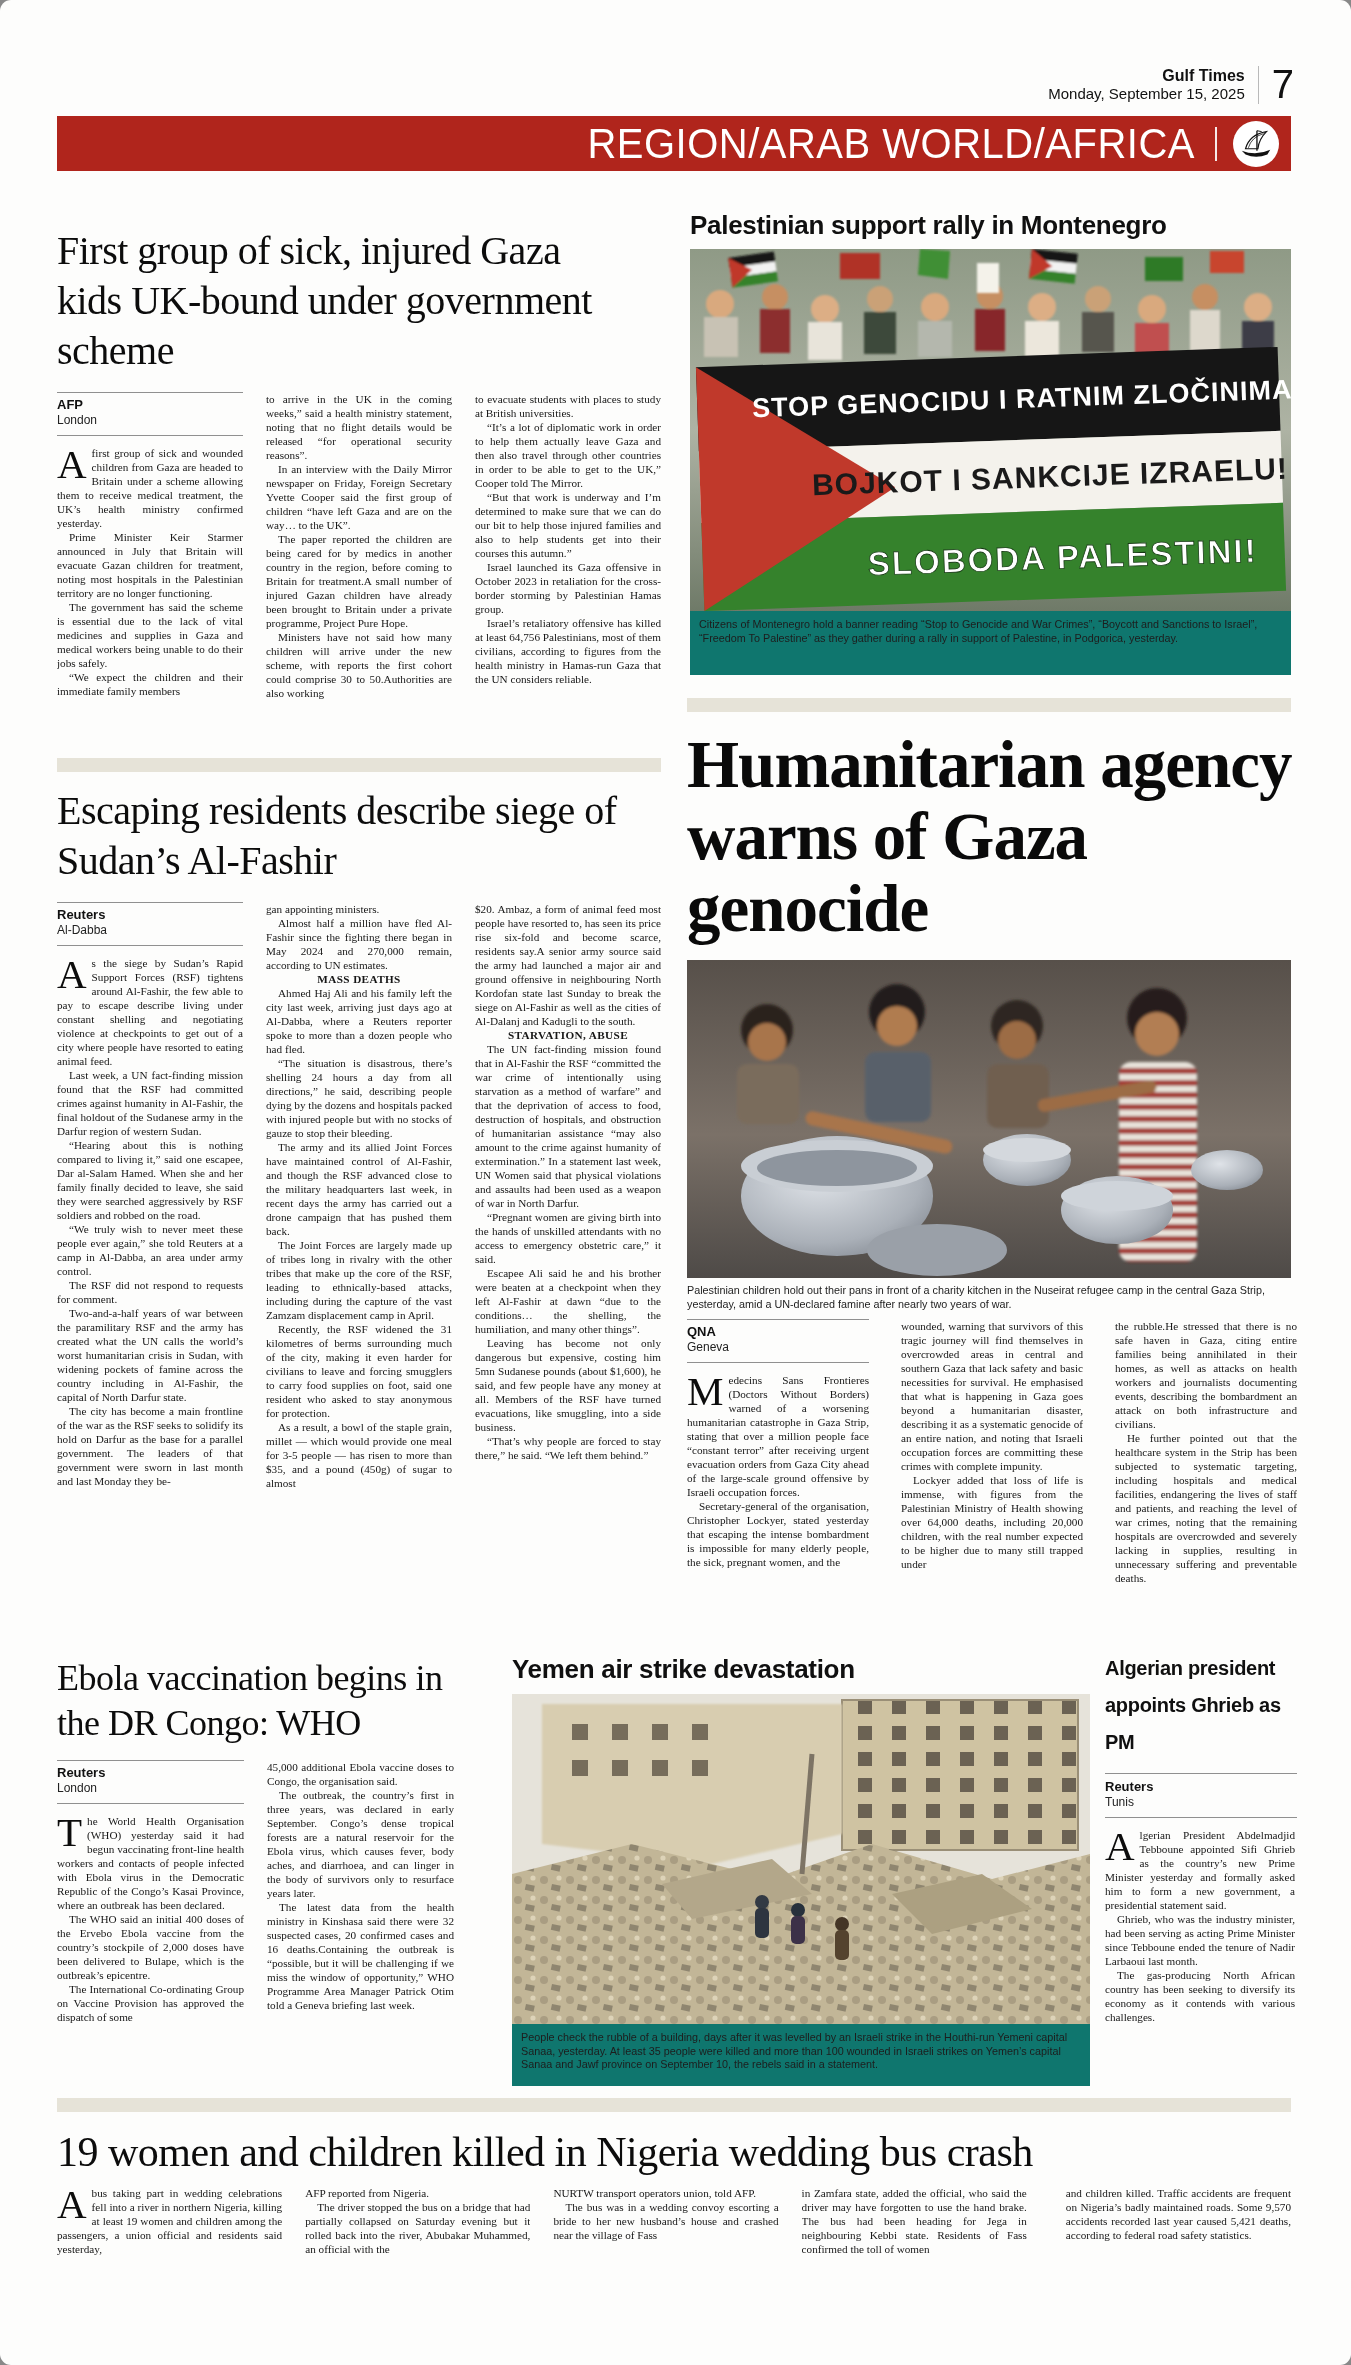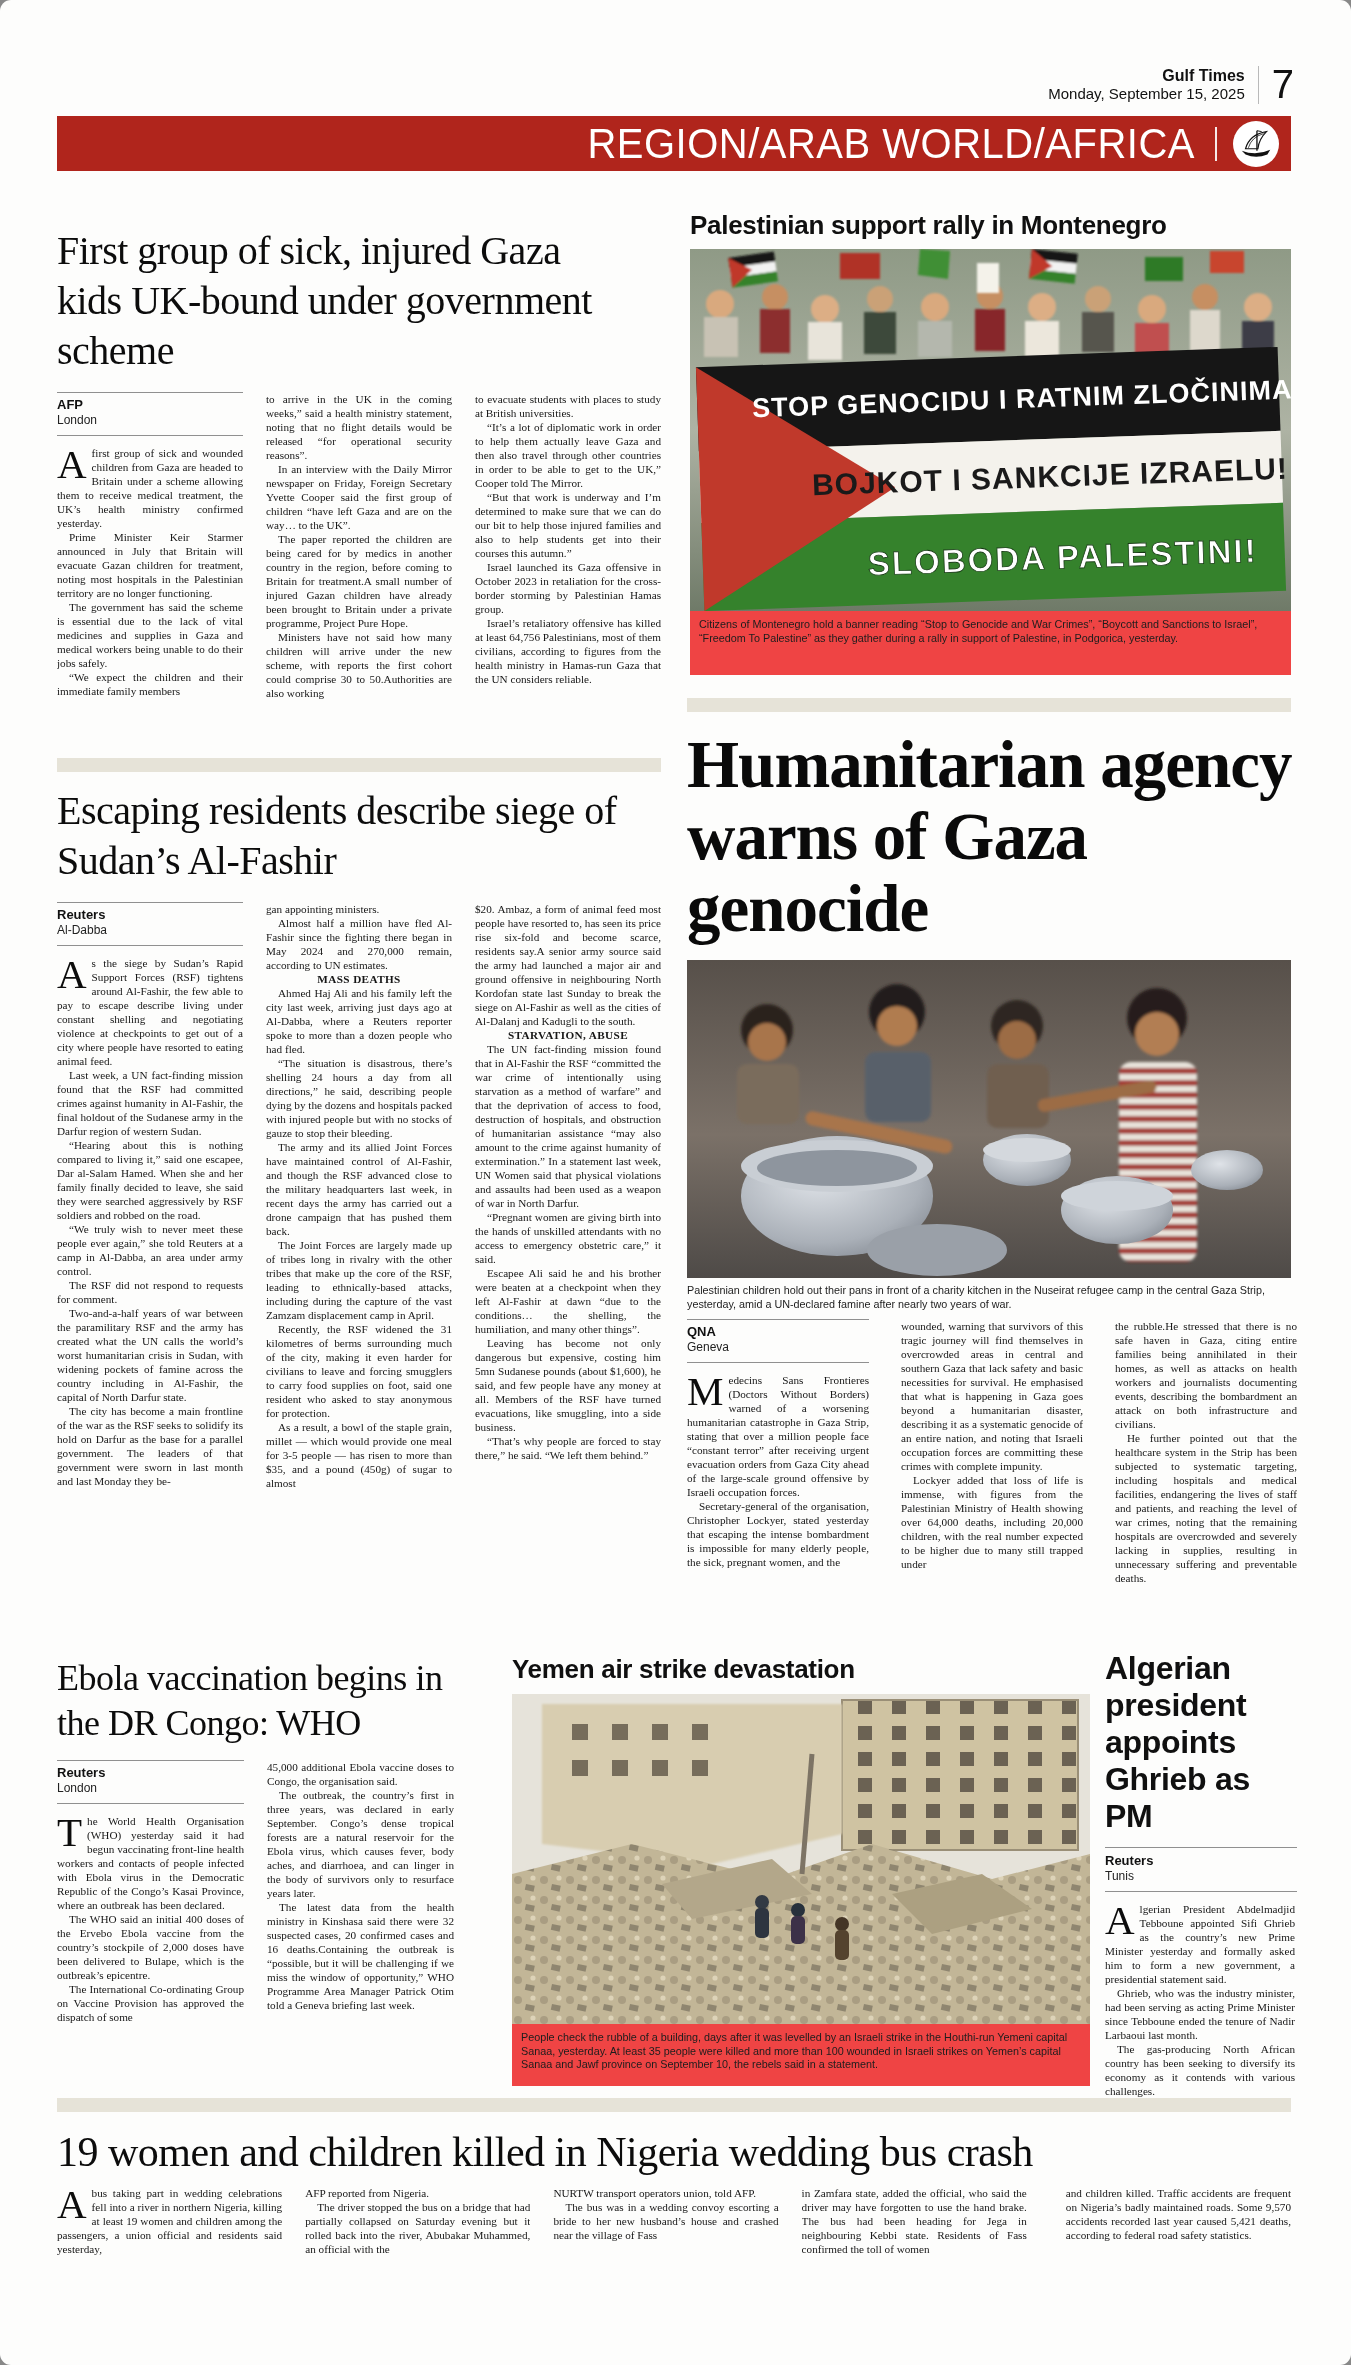--- a/index.html
+++ b/index.html
@@ -43,21 +43,21 @@
   .body-col{width:190px;font-family:"Liberation Serif",serif;font-size:11.2px;line-height:14px;
       text-align:justify;color:#161616;overflow:hidden;}
   .paras p{margin:0;text-indent:12px;}
   .paras p:first-child{text-indent:0;}
   .paras p.subhead{text-align:center;font-weight:bold;text-indent:0;letter-spacing:.4px;}
   .has-drop p:first-child::first-letter{float:left;font-size:41px;line-height:32px;
       padding:2px 5px 0 0;font-family:"Liberation Serif",serif;color:#0c0c0c;}
 
   
   .caption{font-family:"Liberation Sans",sans-serif;font-size:10.8px;line-height:13.6px;color:#1d1d1d;}
-  .on-gray{background:#ef4444;padding:7px 9px;box-sizing:border-box;}
+  .on-gray{background:#0f766e;padding:7px 9px;box-sizing:border-box;}
   .divider-band{height:14px;background:#e6e3d8;}
 
   .photo{display:block;}
 </style>
 </head>
 <body>
 
 <div class="page">
 
   <div class="abs" id="header-meta">
@@ -380,21 +380,21 @@
         <circle cx="286" cy="216" r="7" fill="#27313c"></circle>
           <rect x="279" y="222" width="14" height="28" rx="5" fill="#3c3148"></rect>
         <circle cx="330" cy="230" r="7" fill="#443526"></circle>
           <rect x="323" y="236" width="14" height="30" rx="5" fill="#54432e"></rect>
       </g>
     </svg>
     <div class="caption on-gray" style="width:578px;min-height:62px;">People check the rubble of a building, days after it was levelled by an Israeli strike in the Houthi-run Yemeni capital Sanaa, yesterday. At least 35 people were killed and more than 100 wounded in Israeli strikes on Yemen’s capital Sanaa and Jawf province on September 10, the rebels said in a statement.</div>
   </div>
 
   <div class="abs" style="left:1105px;top:1650px;width:192px;">
-    <div class="hl-sans" style="font-size:32px;line-height:37px;margin-bottom:12px;">Algerian president appoints Ghrieb as PM</div>
+    <div class="hl-sans" style="font-size:20px;line-height:37px;margin-bottom:12px;">Algerian president appoints Ghrieb as PM</div>
     <div class="byline">
       <div class="agency">Reuters</div>
       <div class="city">Tunis</div>
     </div>
     <div class="body-col" style="height:300px;">
       <div class="paras has-drop">
           <p>Algerian President Abdelmadjid Tebboune appointed Sifi Ghrieb as the country’s new Prime Minister yesterday and formally asked him to form a new government, a presidential statement said.</p>
           <p>Ghrieb, who was the industry minister, had been serving as acting Prime Minister since Tebboune ended the tenure of Nadir Larbaoui last month.</p>
           <p>The gas-producing North African country has been seeking to diversify its economy as it contends with various challenges.</p>
         </div>

